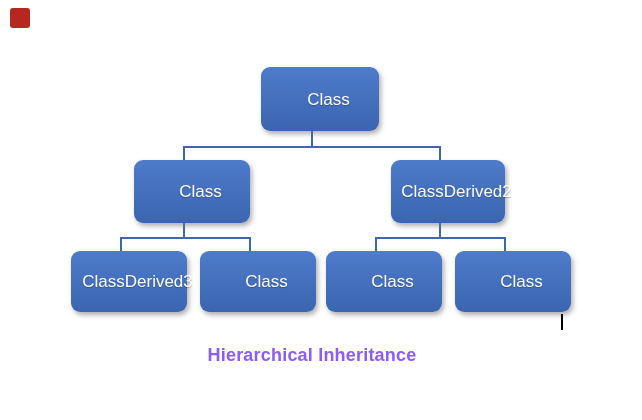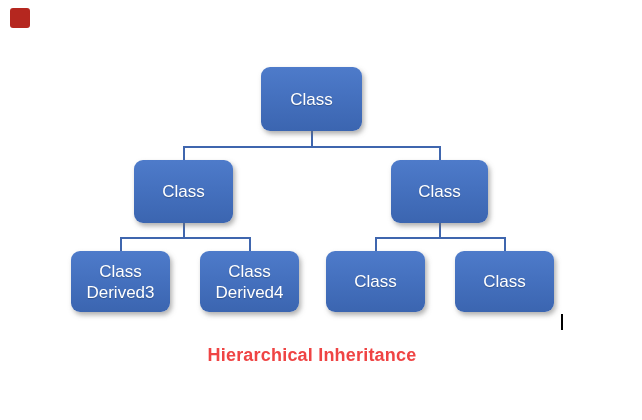--- a/index.html
+++ b/index.html
@@ -18,27 +18,28 @@
     background: #b5271f;
     border-radius: 3px;
   }
   .node {
     position: absolute;
     border-radius: 9px;
     background: linear-gradient(180deg, #4e7bca 0%, #4571bf 45%, #3b65b0 100%);
     box-shadow: 2px 3px 5px rgba(110,110,110,0.55);
     color: #ffffff;
     display: flex;
-    flex-direction: column;
+    flex-direction: row;
     align-items: center;
     justify-content: center;
     text-align: center;
     font-size: 17px;
     line-height: 21px;
     text-shadow: 0 1px 1px rgba(0,0,0,0.25);
+    padding-left: 17px;
   }
   .node-parent1  { left: 261px; top:  67px; width: 101px; height: 64px; }
   .node-derived1 { left: 134px; top: 160px; width:  99px; height: 63px; }
   .node-derived2 { left: 391px; top: 160px; width:  97px; height: 63px; }
   .node-derived3 { left:  71px; top: 251px; width:  99px; height: 61px; }
   .node-derived4 { left: 200px; top: 251px; width:  99px; height: 61px; }
   .node-derived5 { left: 326px; top: 251px; width:  99px; height: 61px; }
   .node-derived6 { left: 455px; top: 251px; width:  99px; height: 61px; }
 
   .line { position: absolute; background: #3f66ae; }
@@ -61,21 +62,21 @@
   .c-drop3a { left: 375px; top: 237px; height: 14px; }
   .c-drop3b { left: 504px; top: 237px; height: 14px; }
 
   .caption {
     position: absolute;
     left: 0; top: 345px;
     width: 624px;
     text-align: center;
     font-size: 18px;
     font-weight: bold;
-    color: #ef4444;
+    color: #8b5cf6;
     letter-spacing: 0.2px;
   }
   .cursor-tick {
     position: absolute;
     left: 561px; top: 314px;
     width: 1.5px; height: 16px;
     background: #000000;
   }
 </style>
 </head>
@@ -103,30 +104,30 @@
   <div class="node node-parent1">
     <span>Class</span>
   </div>
 
   <div class="node node-derived1">
     <span>Class</span>
   </div>
 
   <div class="node node-derived2">
     <span>Class</span>
+    <span>Derived2</span>
   </div>
 
   <div class="node node-derived3">
     <span>Class</span>
     <span>Derived3</span>
   </div>
 
   <div class="node node-derived4">
     <span>Class</span>
-    <span>Derived4</span>
   </div>
 
   <div class="node node-derived5">
     <span>Class</span>
   </div>
 
   <div class="node node-derived6">
     <span>Class</span>
   </div>
 

